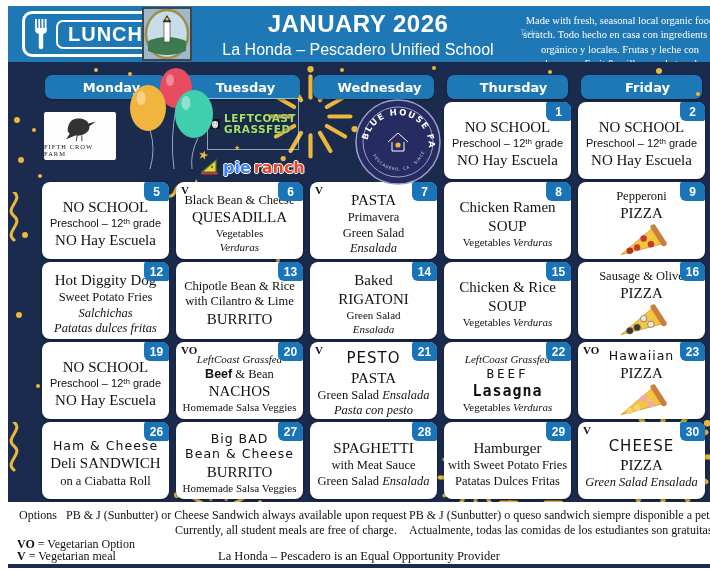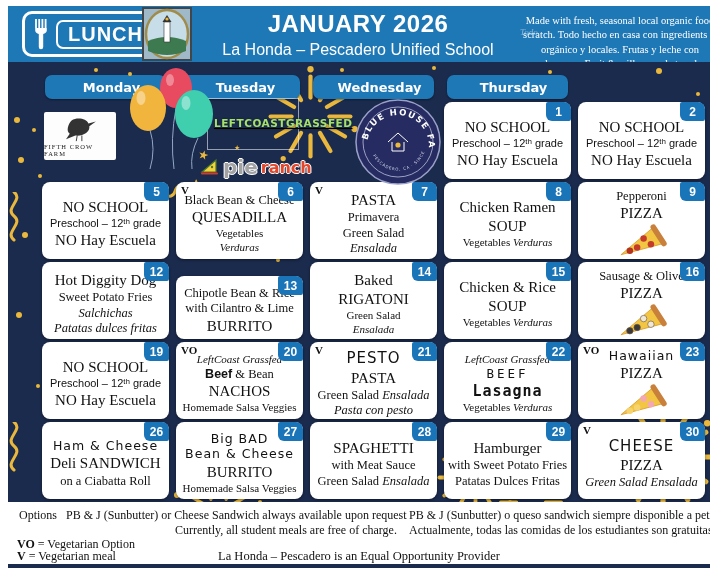--- a/index.html
+++ b/index.html
@@ -54,25 +54,25 @@
   .fw,.sq{position:absolute;z-index:0;}
   .dot{position:absolute;background:#e9b83d;border-radius:50%;z-index:0;}
   .star{position:absolute;color:#e9b83d;z-index:2;}
   .balloons{position:absolute;z-index:3;}
   .partner{position:absolute;z-index:2;}
   .fifthcrow{left:36px;top:50px;width:72px;height:48px;background:#fdfdfd;border-radius:2px;
     display:flex;flex-direction:column;align-items:center;justify-content:center;}
   .fifthcrow .cap{font-family:"Liberation Serif",serif;font-size:6.5px;letter-spacing:1px;color:#222;}
   .leftcoast{left:199px;top:36px;width:86px;height:46px;border:1px solid rgba(255,255,255,.55);
     display:flex;align-items:center;gap:4px;padding:2px;}
-  .lc-text{display:flex;flex-direction:row;line-height:1.05;text-decoration:underline;}
+  .lc-text{display:flex;flex-direction:column;line-height:1.05;}
   .lc-text span{font-family:"DejaVu Sans",sans-serif;font-weight:bold;font-size:10.5px;color:#a6e06b;
     letter-spacing:.5px;text-shadow:0 0 2px #123;}
   .pieranch{left:192px;top:90px;width:120px;height:30px;display:flex;align-items:center;gap:3px;}
-  .pr-pie{font-family:"DejaVu Sans",sans-serif;font-weight:bold;font-size:20px;color:#a3a3a3;
+  .pr-pie{font-family:"DejaVu Sans",sans-serif;font-weight:bold;font-size:16px;color:#3b82f6;
     text-shadow:-1px 0 #fff,1px 0 #fff,0 -1px #fff,0 1px #fff;}
   .pr-ranch{font-family:"DejaVu Sans",sans-serif;font-weight:bold;font-size:16px;color:#e2472c;
     text-shadow:-1px 0 #fff,1px 0 #fff,0 -1px #fff,0 1px #fff;}
   .bluehouse{left:346px;top:36px;}
 
   
   .fline{position:absolute;font-family:"Liberation Serif",serif;font-size:12px;color:#111;white-space:nowrap;}
   .fcenter{position:absolute;left:0;top:543px;width:702px;text-align:center;
     font-family:"Liberation Serif",serif;font-size:12.5px;color:#111;}
   .bbar{position:absolute;left:0;top:558px;width:702px;height:4px;background:#1b2b4d;}
@@ -226,20 +226,21 @@
       </text>
       <path d="M34 44 L44 35 L54 44 M38 44 v9 h12 v-9" stroke="#fff" stroke-width="1" fill="none"></path>
       <circle cx="44" cy="47" r="2.6" fill="#e9b83d"></circle>
     </svg>
 
     <div class="grid">
       <div class="daybtn" style="grid-column:1">Monday</div>
       <div class="daybtn" style="grid-column:2">Tuesday</div>
       <div class="daybtn" style="grid-column:3">Wednesday</div>
       <div class="daybtn" style="grid-column:4">Thursday</div>
+      <div class="daybtn" style="grid-column:5">Friday</div>
     <div class="cell" style="grid-area: 2 / 4;">
           <span class="badge">1</span>
           <div class="cell-body">
             <div class="line lz-lg"><span class="sb">NO SCHOOL</span></div>
             <div class="line lz-sm"><span class="sn">Preschool – 12ᵗʰ grade</span></div>
             <div class="line lz-lg"><span class="sb">NO Hay Escuela</span></div>
           </div>
         </div>
         <div class="cell" style="grid-area: 2 / 5;">
           <span class="badge">2</span>
@@ -302,21 +303,21 @@
         </div>
         <div class="cell" style="grid-area: 4 / 1;">
           <span class="badge">12</span>
           <div class="cell-body">
             <div class="line lz-lg"><span class="sb">Hot</span><span class="sr"> Diggity </span><span class="sb">Dog</span></div>
             <div class="line lz-md"><span class="sr">Sweet Potato Fries</span></div>
             <div class="line lz-md"><span class="si">Salchichas</span></div>
             <div class="line lz-md"><span class="si">Patatas dulces fritas</span></div>
           </div>
         </div>
-        <div class="cell" style="grid-area: 4 / 2; margin-top: 14px;">
+        <div class="cell" style="grid-area: 4 / 2;">
           <span class="badge">13</span>
           <div class="cell-body">
             <div class="line lz-md"><span class="sr">Chipotle Bean &amp; Rice</span></div>
             <div class="line lz-md"><span class="sr">with Cilantro &amp; Lime</span></div>
             <div class="line lz-lg"><span class="sb">BURRITO</span></div>
           </div>
         </div>
         <div class="cell" style="grid-area: 4 / 3;">
           <span class="badge">14</span>
           <div class="cell-body">

